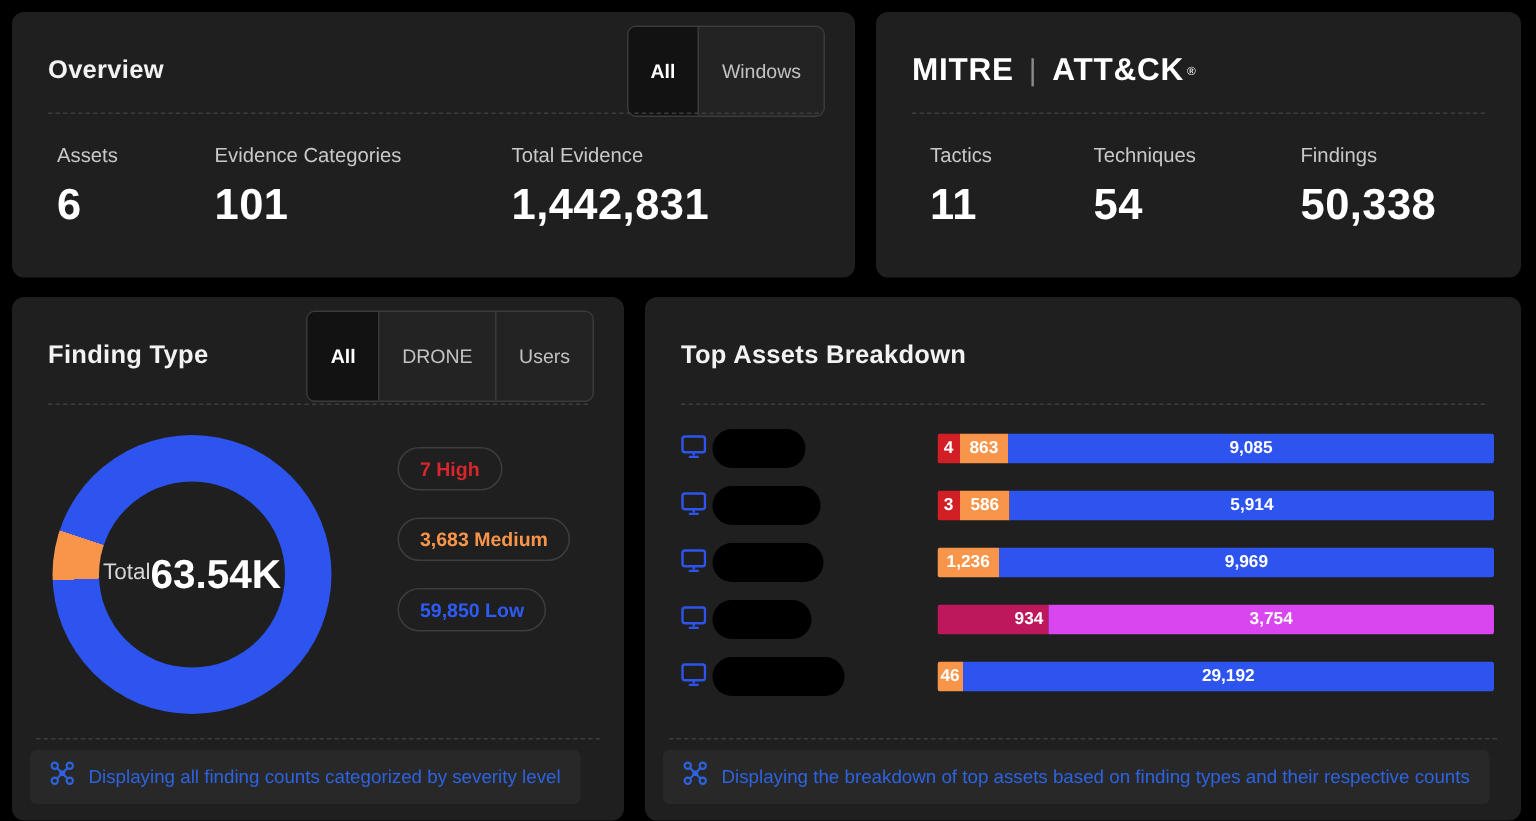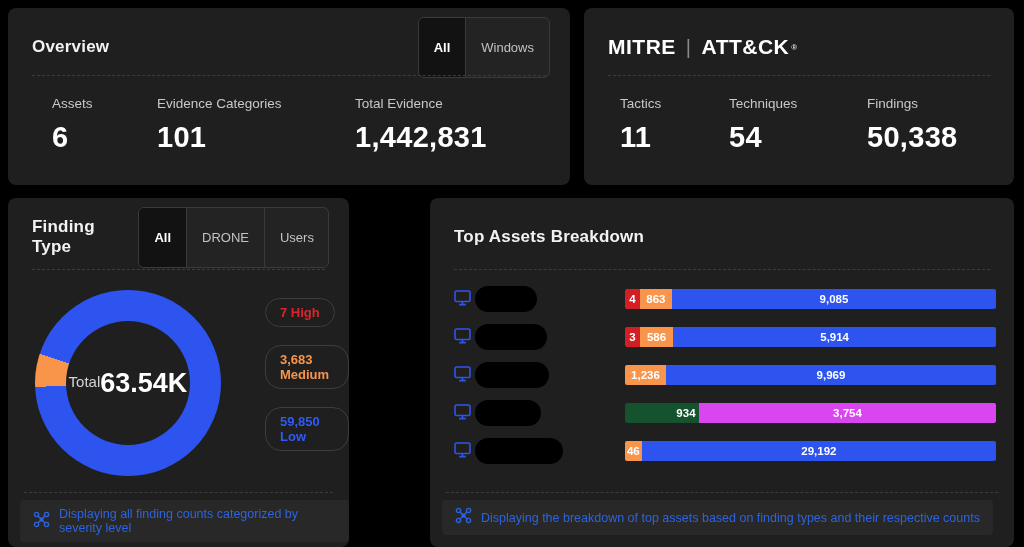--- a/index.html
+++ b/index.html
@@ -1,41 +1,41 @@
 <!DOCTYPE html>
 <html><head>
 <meta charset="utf-8">
 <style>
   * { margin:0; padding:0; box-sizing:border-box; }
   html,body { width:1024px; height:547px; background:#000; overflow:hidden;
     font-family:"Liberation Sans", sans-serif; }
   .panel { position:absolute; background:#1f1f1f; border-radius:8px; overflow:hidden; }
   #panel-overview { left:8px; top:8px; width:562px; height:177px; }
   #panel-mitre    { left:584px; top:8px; width:430px; height:177px; }
-  #panel-finding  { left:8px; top:198px; width:341px; height:349px; }
+  #panel-finding  { left:8px; top:198px; width:408px; height:349px; }
   #panel-assets   { left:430px; top:198px; width:584px; height:349px; }
 
   .panel-header { position:absolute; left:24px; right:20px; top:20px; height:38px;
     display:flex; align-items:center; justify-content:space-between; }
   .panel-title { color:#f2f2f2; font-size:17px; font-weight:700; letter-spacing:.2px; }
   .hdr-divider { position:absolute; left:24px; right:24px; border-top:1px dashed #3c3c3c; }
   #panel-overview .hdr-divider, #panel-mitre .hdr-divider { top:67px; }
   #panel-finding .hdr-divider, #panel-assets .hdr-divider { top:71px; }
 
   
   .toggle { display:flex; border:1px solid #3a3a3a; border-radius:6px; overflow:hidden;
     background:#232323; }
   .toggle-seg { padding:22px 15px; font-size:13px; color:#c2c2c2; cursor:pointer;
     border-right:1px solid #3a3a3a; white-space:nowrap; }
   .toggle-seg:last-child { border-right:none; }
   .toggle-seg.active { background:#121212; color:#fff; font-weight:700; }
 
   
   .stats { position:absolute; top:88px; display:flex; }
-  #panel-overview .stats { left:30px;margin-left:14px; }
+  #panel-overview .stats { left:30px; }
   #panel-mitre .stats { left:36px; }
   .stat-col .stat-label { color:#c8c8c8; font-size:13.5px; margin-bottom:10px; }
   .stat-col .stat-value { color:#fff; font-size:29px; font-weight:700; letter-spacing:.3px; }
   #panel-overview .stat-col:nth-child(1){ min-width:105px; }
   #panel-overview .stat-col:nth-child(2){ min-width:198px; }
   #panel-mitre .stat-col:nth-child(1){ min-width:109px; }
   #panel-mitre .stat-col:nth-child(2){ min-width:138px; }
 
   
   .mitre-logo { display:flex; align-items:center; color:#fff; font-weight:800;
@@ -214,21 +214,21 @@
           <div class="bar-seg" style="background: rgb(46, 84, 239); flex: 1 1 0%;">9,969</div>
         </div>
       </div>
       <div class="asset-row" style="top: 118px;">
         <span class="mon-icon"><svg width="17" height="16" viewBox="0 0 17 16">
             <rect x="1" y="1" width="15" height="10.5" rx="1.6" fill="none" stroke="#2e54ef" stroke-width="1.6"></rect>
             <path d="M8.5 11.5 v2.2 M5.2 14.6 h6.6" stroke="#2e54ef" stroke-width="1.6" fill="none"></path>
           </svg></span>
         <div class="asset-redaction" style="width: 66px;"></div>
         <div class="bar">
-          <div class="bar-seg" style="background: #14532d; width: 19.9232%; flex: 0 0 auto; padding-left: 48px;">934</div>
+          <div class="bar-seg" style="background: #be185d; width: 19.9232%; flex: 0 0 auto; padding-left: 48px;">934</div>
           <div class="bar-seg" style="background: #d946ef; flex: 1 1 0%;">3,754</div>
         </div>
       </div>
       <div class="asset-row" style="top: 156px;">
         <span class="mon-icon"><svg width="17" height="16" viewBox="0 0 17 16">
             <rect x="1" y="1" width="15" height="10.5" rx="1.6" fill="none" stroke="#2e54ef" stroke-width="1.6"></rect>
             <path d="M8.5 11.5 v2.2 M5.2 14.6 h6.6" stroke="#2e54ef" stroke-width="1.6" fill="none"></path>
           </svg></span>
         <div class="asset-redaction" style="width: 88px;"></div>
         <div class="bar">

